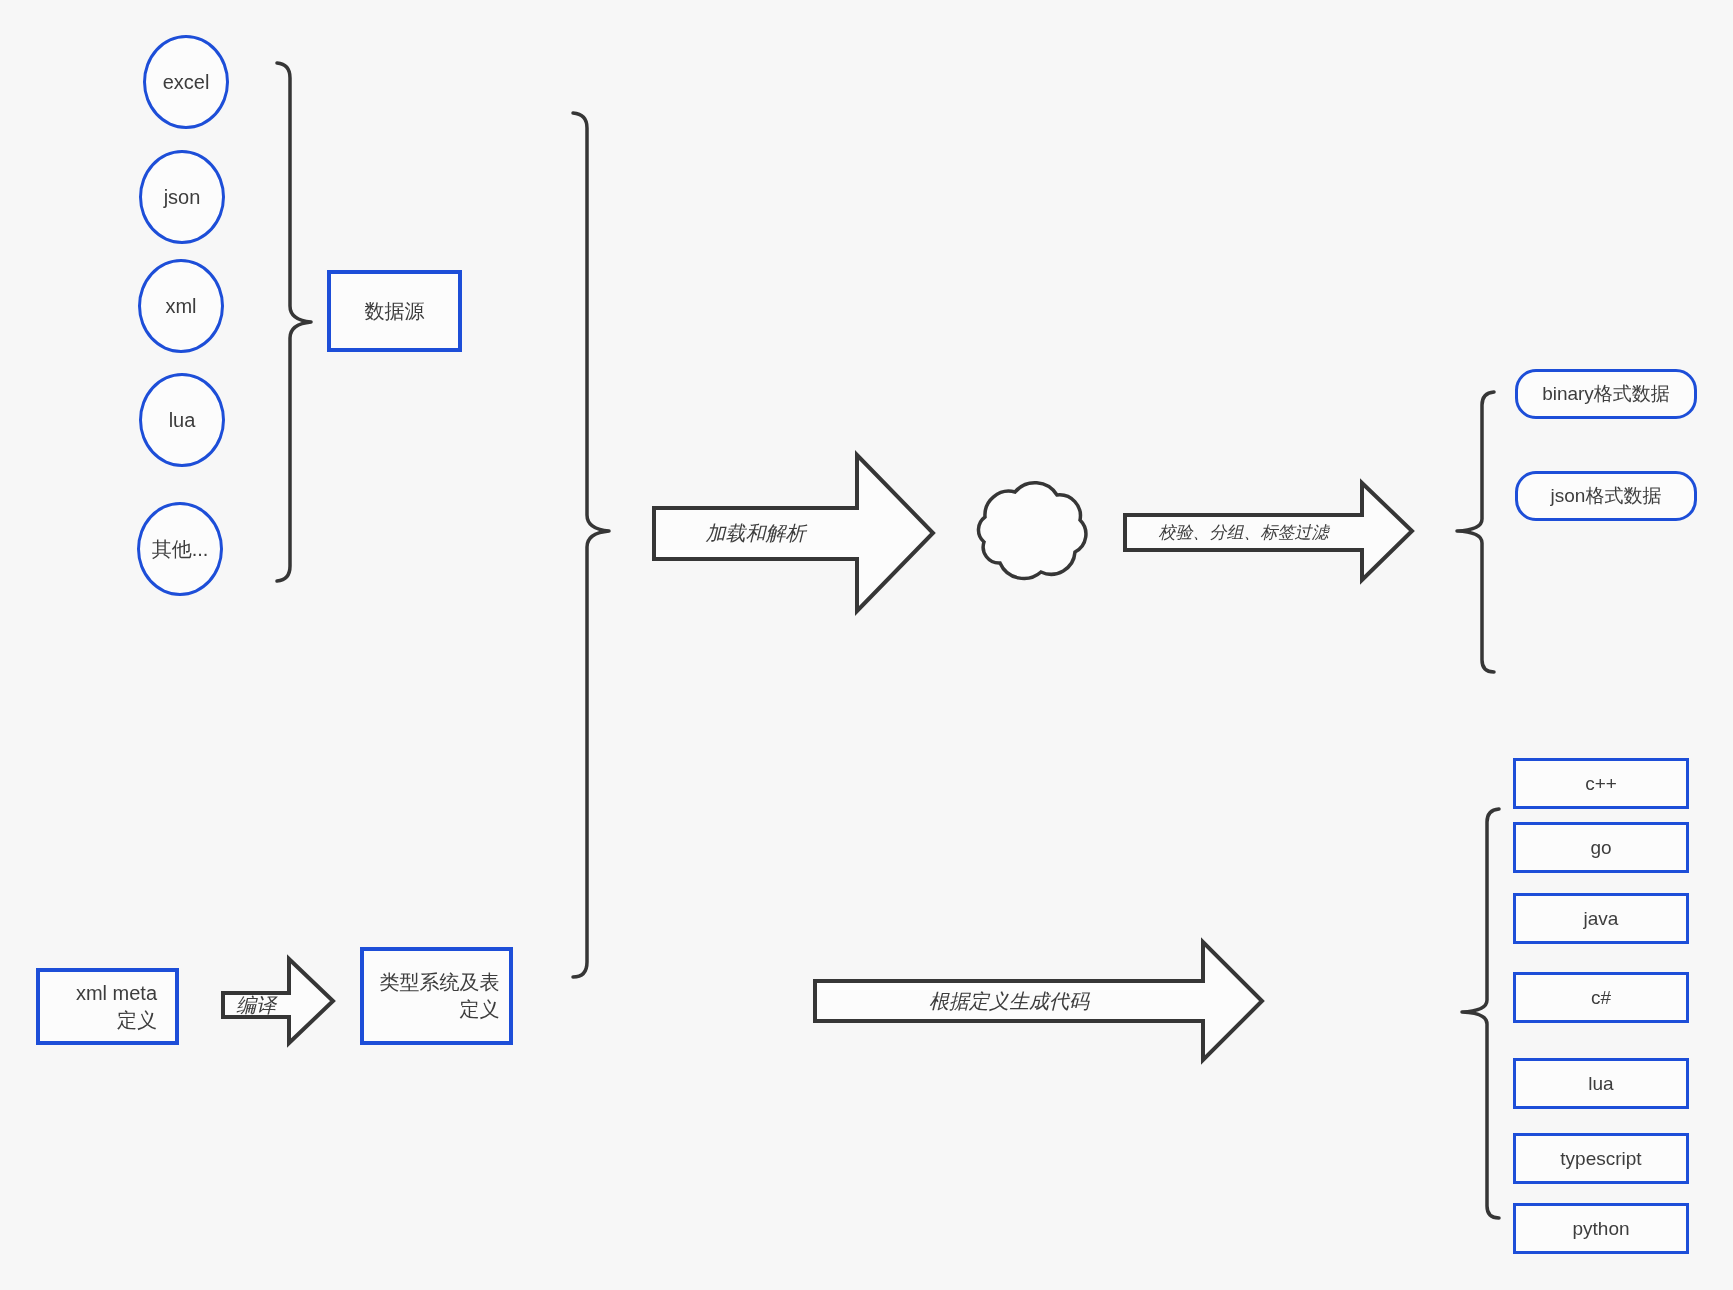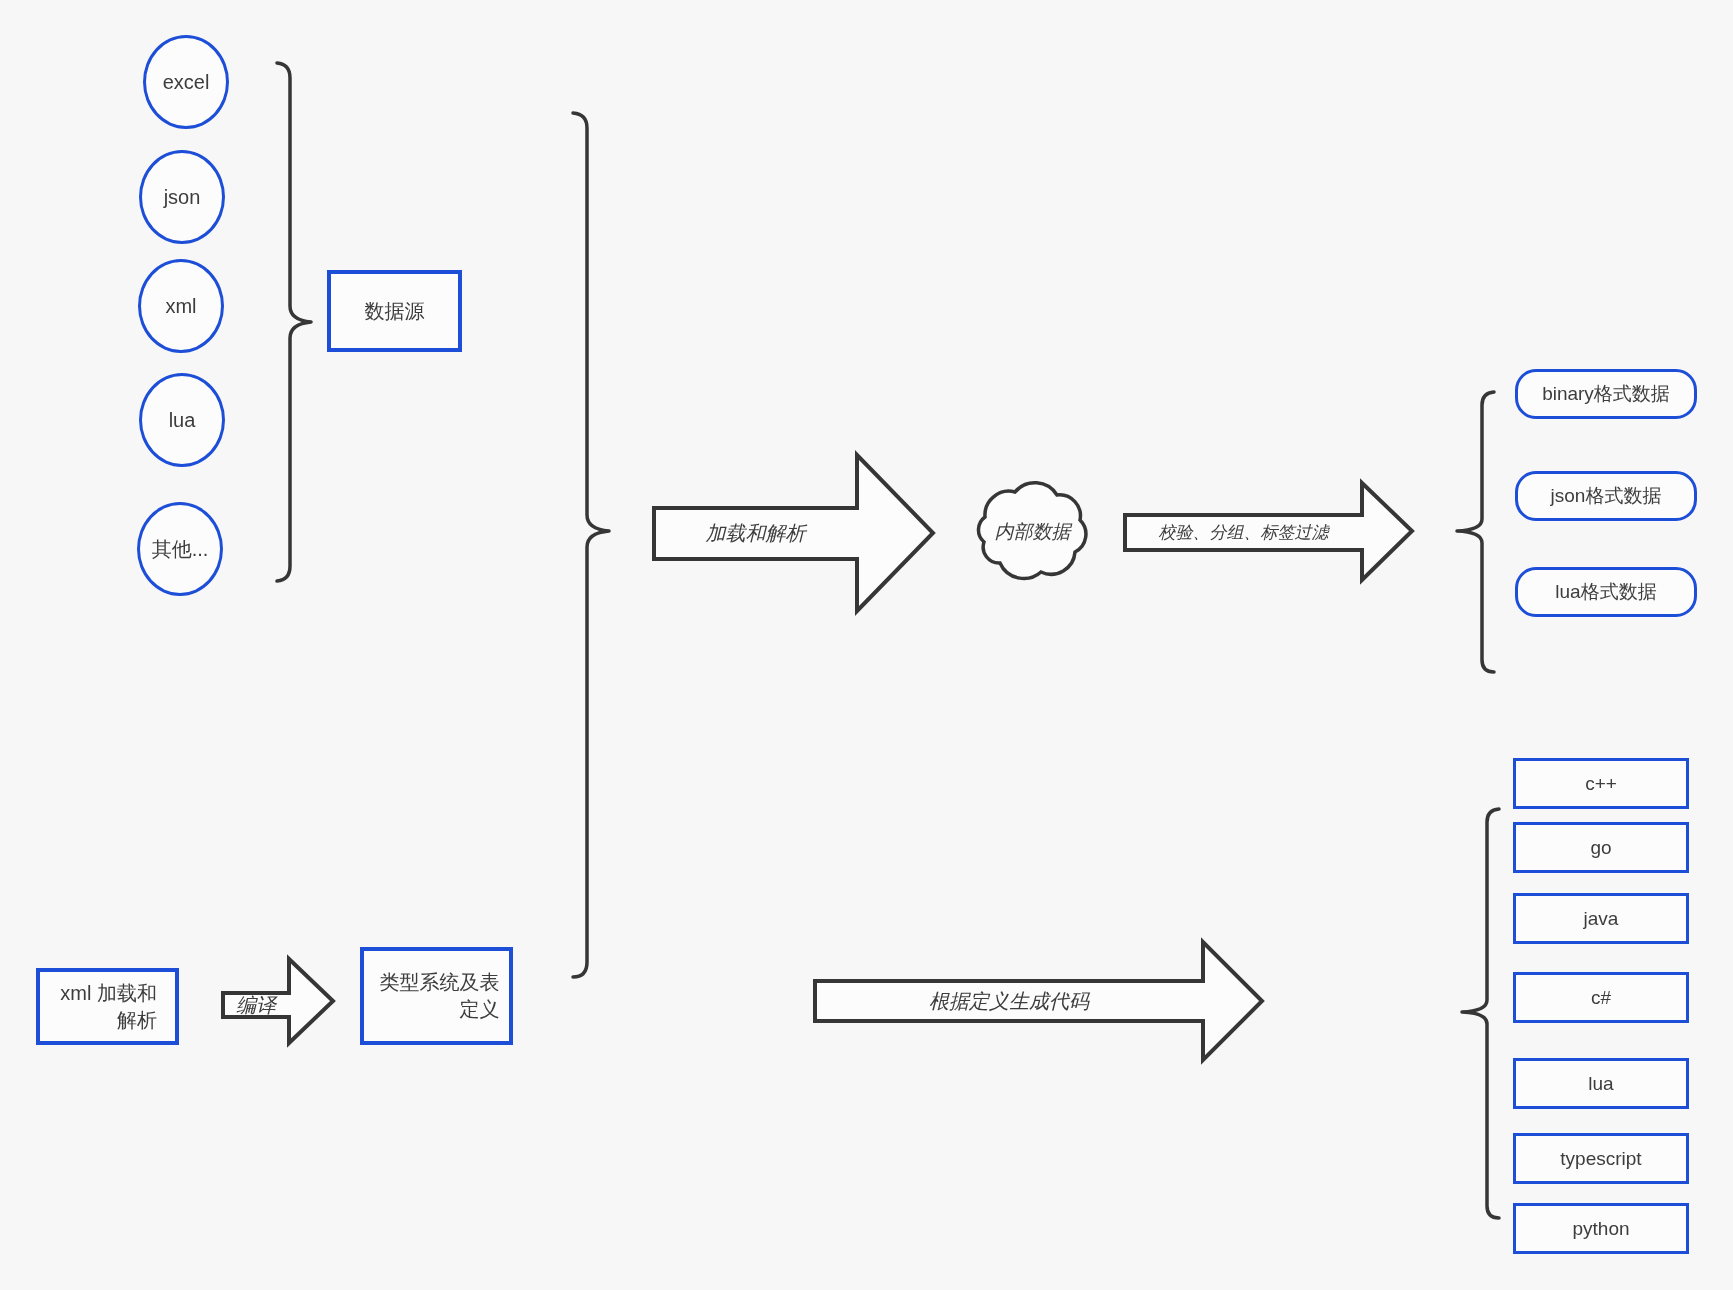--- a/index.html
+++ b/index.html
@@ -88,37 +88,33 @@
   </div>
   <div class="shape ellipse" style="left:137px;top:502px">
     <span>其他...</span>
   </div>
 
   <div class="shape" style="left:327px;top:270px;width:135px;height:82px">
     <span>数据源</span>
   </div>
 
   <div class="arrow-label" style="left:654px;top:508px;width:203px;height:51px">加载和解析</div>
-  <div class="arrow-label" style="left:978px;top:485px;width:109px;height:93px;font-size:19px">内部数据</div>
   <div class="arrow-label" style="left:1125px;top:515px;width:237px;height:35px;font-size:17px">校验、分组、标签过滤</div>
   <div class="arrow-label" style="left:223px;top:993px;width:66px;height:24px">编译</div>
   <div class="arrow-label" style="left:815px;top:981px;width:388px;height:40px">根据定义生成代码</div>
 
   <div class="shape fmt" style="top:369px">
     <span>binary格式数据</span>
   </div>
   <div class="shape fmt" style="top:471px">
     <span>json格式数据</span>
   </div>
-  <div class="shape fmt" style="top:567px">
-    <span>lua格式数据</span>
-  </div>
 
   <div class="shape" style="left:36px;top:968px;width:143px;height:77px;padding:0 18px">
-    <span class="wrap-tight" style="width:106px">xml 加载和解析</span>
+    <span class="wrap-tight" style="width:106px">xml meta定义</span>
   </div>
   <div class="shape rounded" style="left:360px;top:947px;width:153px;height:98px">
     <span class="wrap-tight" style="width:126px">类型系统及表定义</span>
   </div>
 
   <div class="shape lang" style="top:758px">
     <span>c++</span>
   </div>
   <div class="shape lang" style="top:822px">
     <span>go</span>

